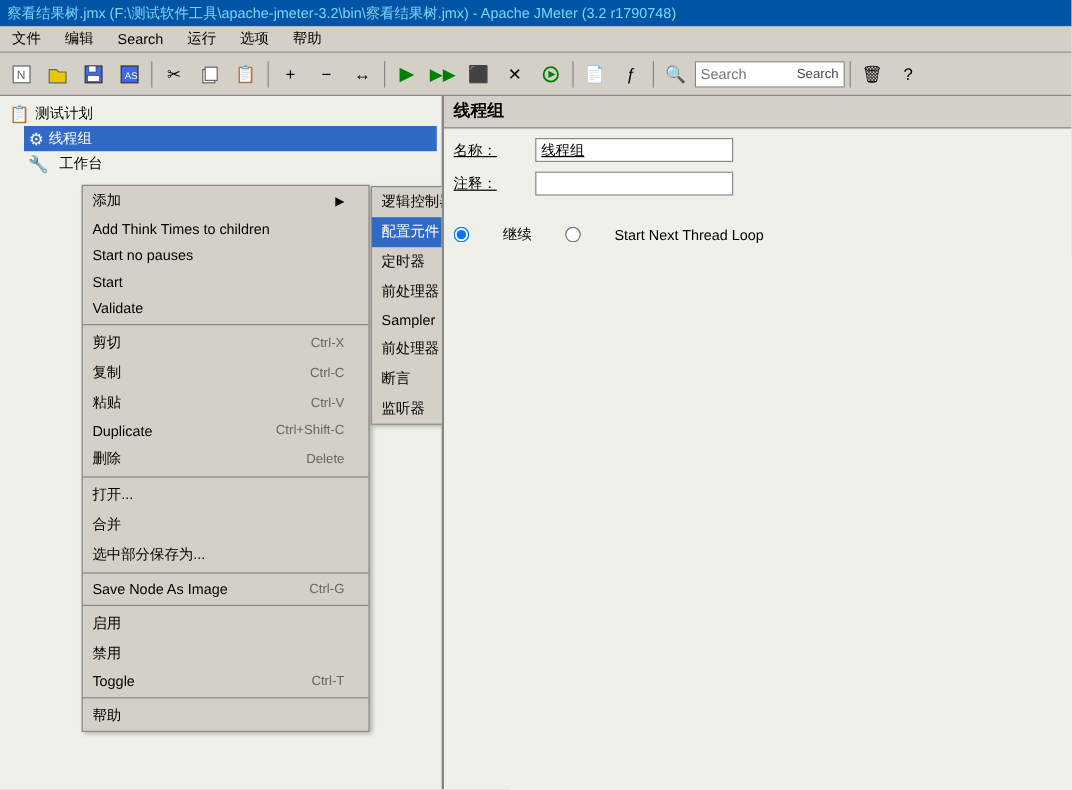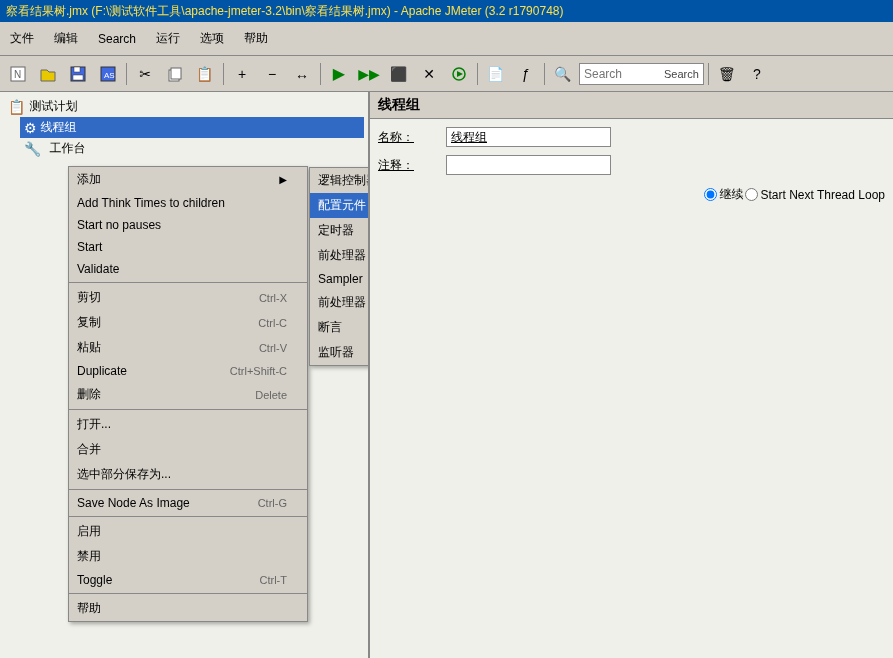--- a/index.html
+++ b/index.html
@@ -9,36 +9,36 @@
       background: #d4d0c8;
       width: 893px;
       height: 658px;
       overflow: hidden;
       position: relative;
     }
 
     
     .title-bar {
       background: #0054a6;
-      color: #fde047;
+      color: #7dd3fc;
       padding: 3px 6px;
       font-size: 12px;
       display: flex;
       align-items: center;
       height: 22px;
     }
 
     
     .menu-bar {
       background: #d4d0c8;
       border-bottom: 1px solid #888;
       padding: 2px 4px;
       display: flex;
       align-items: center;
-      height: 34px;
+      height: 22px;
       gap: 8px;
     }
     .menu-item {
       padding: 2px 6px;
       cursor: pointer;
       font-size: 12px;
     }
 
     
     .toolbar {
@@ -203,23 +203,22 @@
       border: 1px solid #888;
       padding: 2px 4px;
       font-size: 12px;
       background: white;
       min-width: 120px;
     }
 
     .radio-group {
       display: flex;
       align-items: center;
-      gap: 2px;
-      margin-top: 11px;
-      justify-content: flex-end;
+      gap: 28px;
+      margin-top: 24px;
     }
 
     
     .work-area {
       position: absolute;
       bottom: 20px;
       left: 10px;
       display: flex;
       align-items: center;
       gap: 4px;

